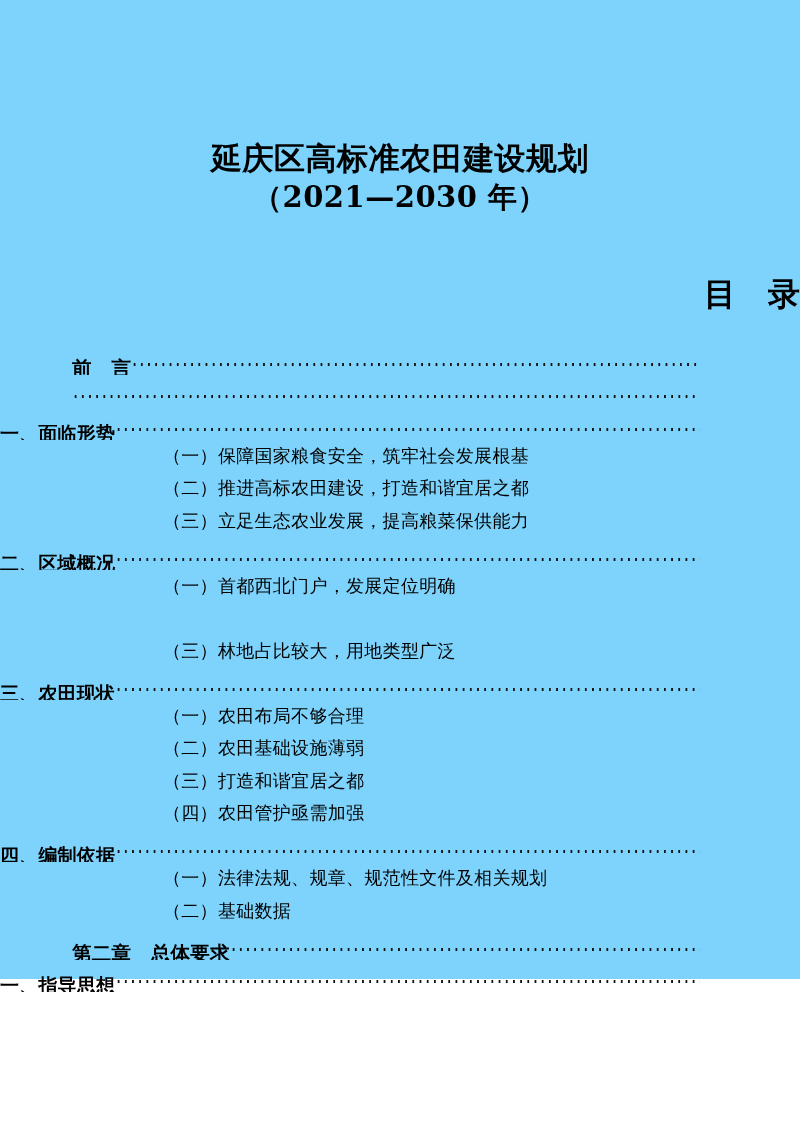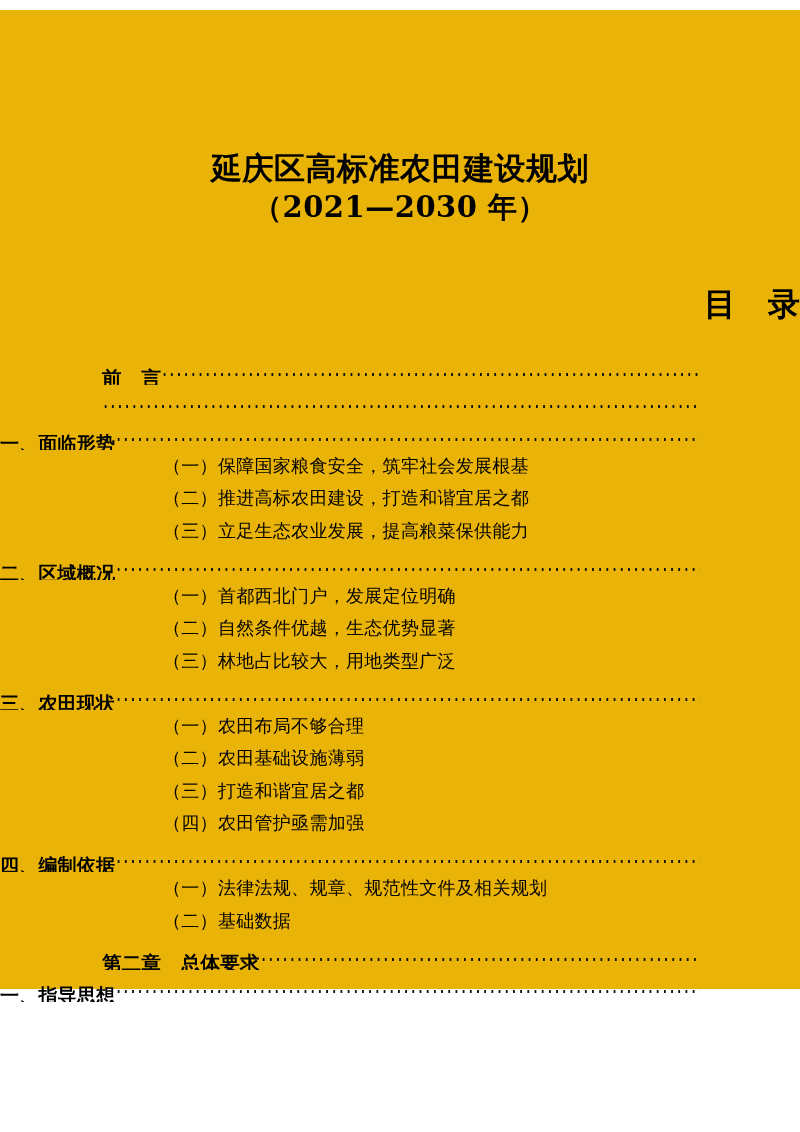--- a/index.html
+++ b/index.html
@@ -14,24 +14,24 @@
     position: relative;
     overflow: hidden;
     font-family: "DejaVu Serif", "Liberation Serif", serif;
     color: #000000;
     -webkit-font-smoothing: antialiased;
   }
 
   .page {
     position: absolute;
     left: 0;
-    top: 10px;
+    top: 0;
     width: 800px;
     height: 979px;
-    background: #eab308;
+    background: #7dd3fc;
   }
 
   
   .doc-title-block {
     position: absolute;
     left: 0;
     top: 138px;
     width: 800px;
     text-align: center;
   }
@@ -116,21 +116,21 @@
     bottom: 9px;
     height: 3px;
     background-image: radial-gradient(circle, #111111 0 1.1px, transparent 1.3px);
     background-size: 7.2px 3px;
     background-repeat: repeat-x;
     background-position: left bottom;
   }
 
   
   .lvl1 {
-    padding-left: 102px;
+    padding-left: 72px;
   }
   .lvl1 .toc-label {
     font-family: "DejaVu Sans", "Liberation Sans", sans-serif;
     font-weight: bold;
     font-size: 19.5px;
     letter-spacing: 0.2px;
   }
 
   
   .lvl2 {
@@ -192,21 +192,20 @@
       </li>
       <li class="toc-entry lvl2">
         <span class="toc-label">二、区域概况</span>
         <span class="toc-leader"></span>
       </li>
       <li class="toc-entry lvl3">
         <span class="toc-label">（一）首都西北门户，发展定位明确</span>
         <span class="toc-leader"></span>
       </li>
       <li class="toc-entry lvl3">
-        <span class="toc-label">（二）自然条件优越，生态优势显著</span>
         <span class="toc-leader"></span>
       </li>
       <li class="toc-entry lvl3">
         <span class="toc-label">（三）林地占比较大，用地类型广泛</span>
         <span class="toc-leader"></span>
       </li>
       <li class="toc-entry lvl2">
         <span class="toc-label">三、农田现状</span>
         <span class="toc-leader"></span>
       </li>

